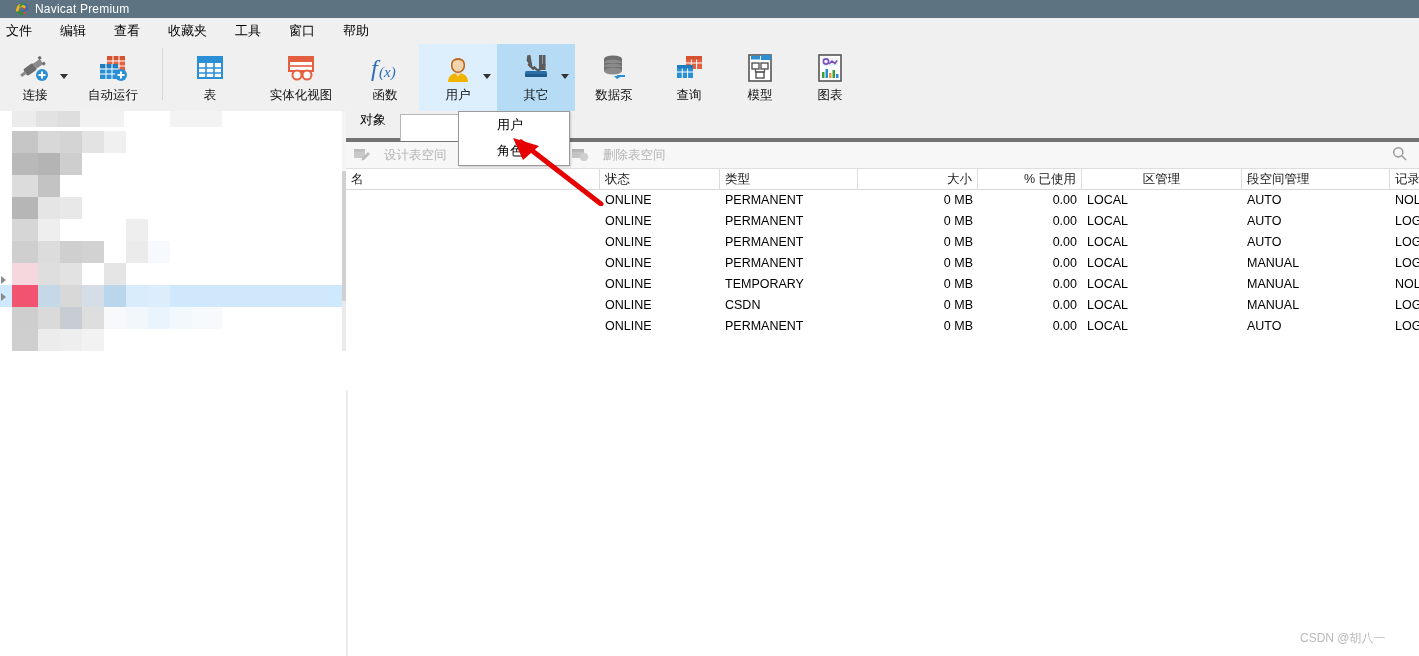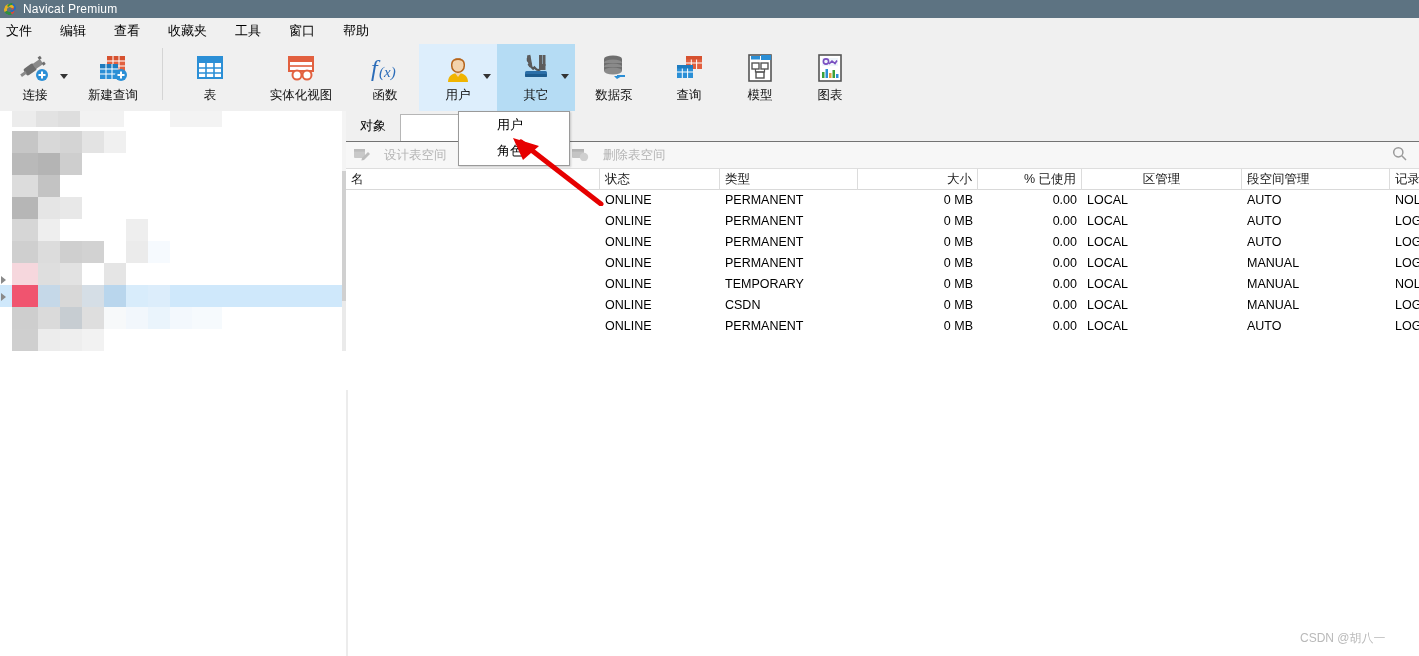--- a/index.html
+++ b/index.html
@@ -16,21 +16,21 @@
     width: 1419px; height: 656px;
     background: #ffffff;
   }
 
   
   #titlebar {
     position: absolute; left: 0; top: 0;
     width: 1419px; height: 18px;
     background: #5d7382;
     display: flex; align-items: center;
-    padding-left: 4px;
+    padding-left: 16px;
   }
   #nav-logo {
     width: 13px; height: 13px;
     position: relative; flex: 0 0 auto; margin-right: 6px;
   }
   #nav-logo .arc1 {
     position:absolute; left:0; top:1px; width:11px; height:11px;
     border-radius:50%;
     border:3px solid #e8b020;
     border-right-color:#d94a3a; border-bottom-color:#2f8f3f;
@@ -110,22 +110,22 @@
   #red-arrow {
     position:absolute; left:505px; top:138px;
     width:100px; height:68px; z-index:60; pointer-events:none;
   }
 
   
   #tabstrip {
     position:absolute; left:346px; top:111px;
     width:1073px; height:31px;
     background:#f0f0f0;
-    border-bottom:1px solid #737373;
-    display:flex; align-items:center;
+    border-bottom:4px solid #737373;
+    display:flex; align-items:flex-start;
   }
   #tab-object {
     margin-left:14px; font-size:13px; color:#000; padding-right:14px;
   }
   #tab-blank {
     width:66px; height:27px; margin-top:3px;
     background:#ffffff; border:1px solid #b6b6b6; border-bottom:none;
   }
 
   
@@ -250,21 +250,21 @@
           <rect x="12" y="4" width="18" height="4" fill="#d6512f"></rect>
           <path d="M18 4v15M24 4v15M12 9h18M12 14h18" stroke="#fff" stroke-width="1"></path>
           <rect x="5" y="12" width="18" height="15" fill="#2b8fd6"></rect>
           <rect x="5" y="12" width="18" height="4" fill="#1f7cbf"></rect>
           <path d="M11 12v15M17 12v15M5 17h18M5 22h18" stroke="#fff" stroke-width="1"></path>
           <circle cx="26" cy="23" r="6" fill="#2b8fd6"></circle>
           <rect x="25" y="19.5" width="2" height="7" fill="#fff"></rect>
           <rect x="22.5" y="22" width="7" height="2" fill="#fff"></rect>
         </svg>
       </span>
-      <span class="rb-lab">新建查询</span>
+      <span class="rb-lab">自动运行</span>
     </div>
 
     <div class="rb-sep"></div>
 
     <div class="rb-btn" style="width:82px">
       <span class="rb-ico">
         <svg class="ic" width="32" height="30" viewBox="0 0 32 30">
           <rect x="4" y="4" width="24" height="21" fill="#fff" stroke="#2b8fd6" stroke-width="2"></rect>
           <rect x="4" y="4" width="24" height="6" fill="#2b8fd6"></rect>
           <path d="M12 10v15M20 10v15M4 15h24M4 20h24" stroke="#2b8fd6" stroke-width="1.6"></path>

